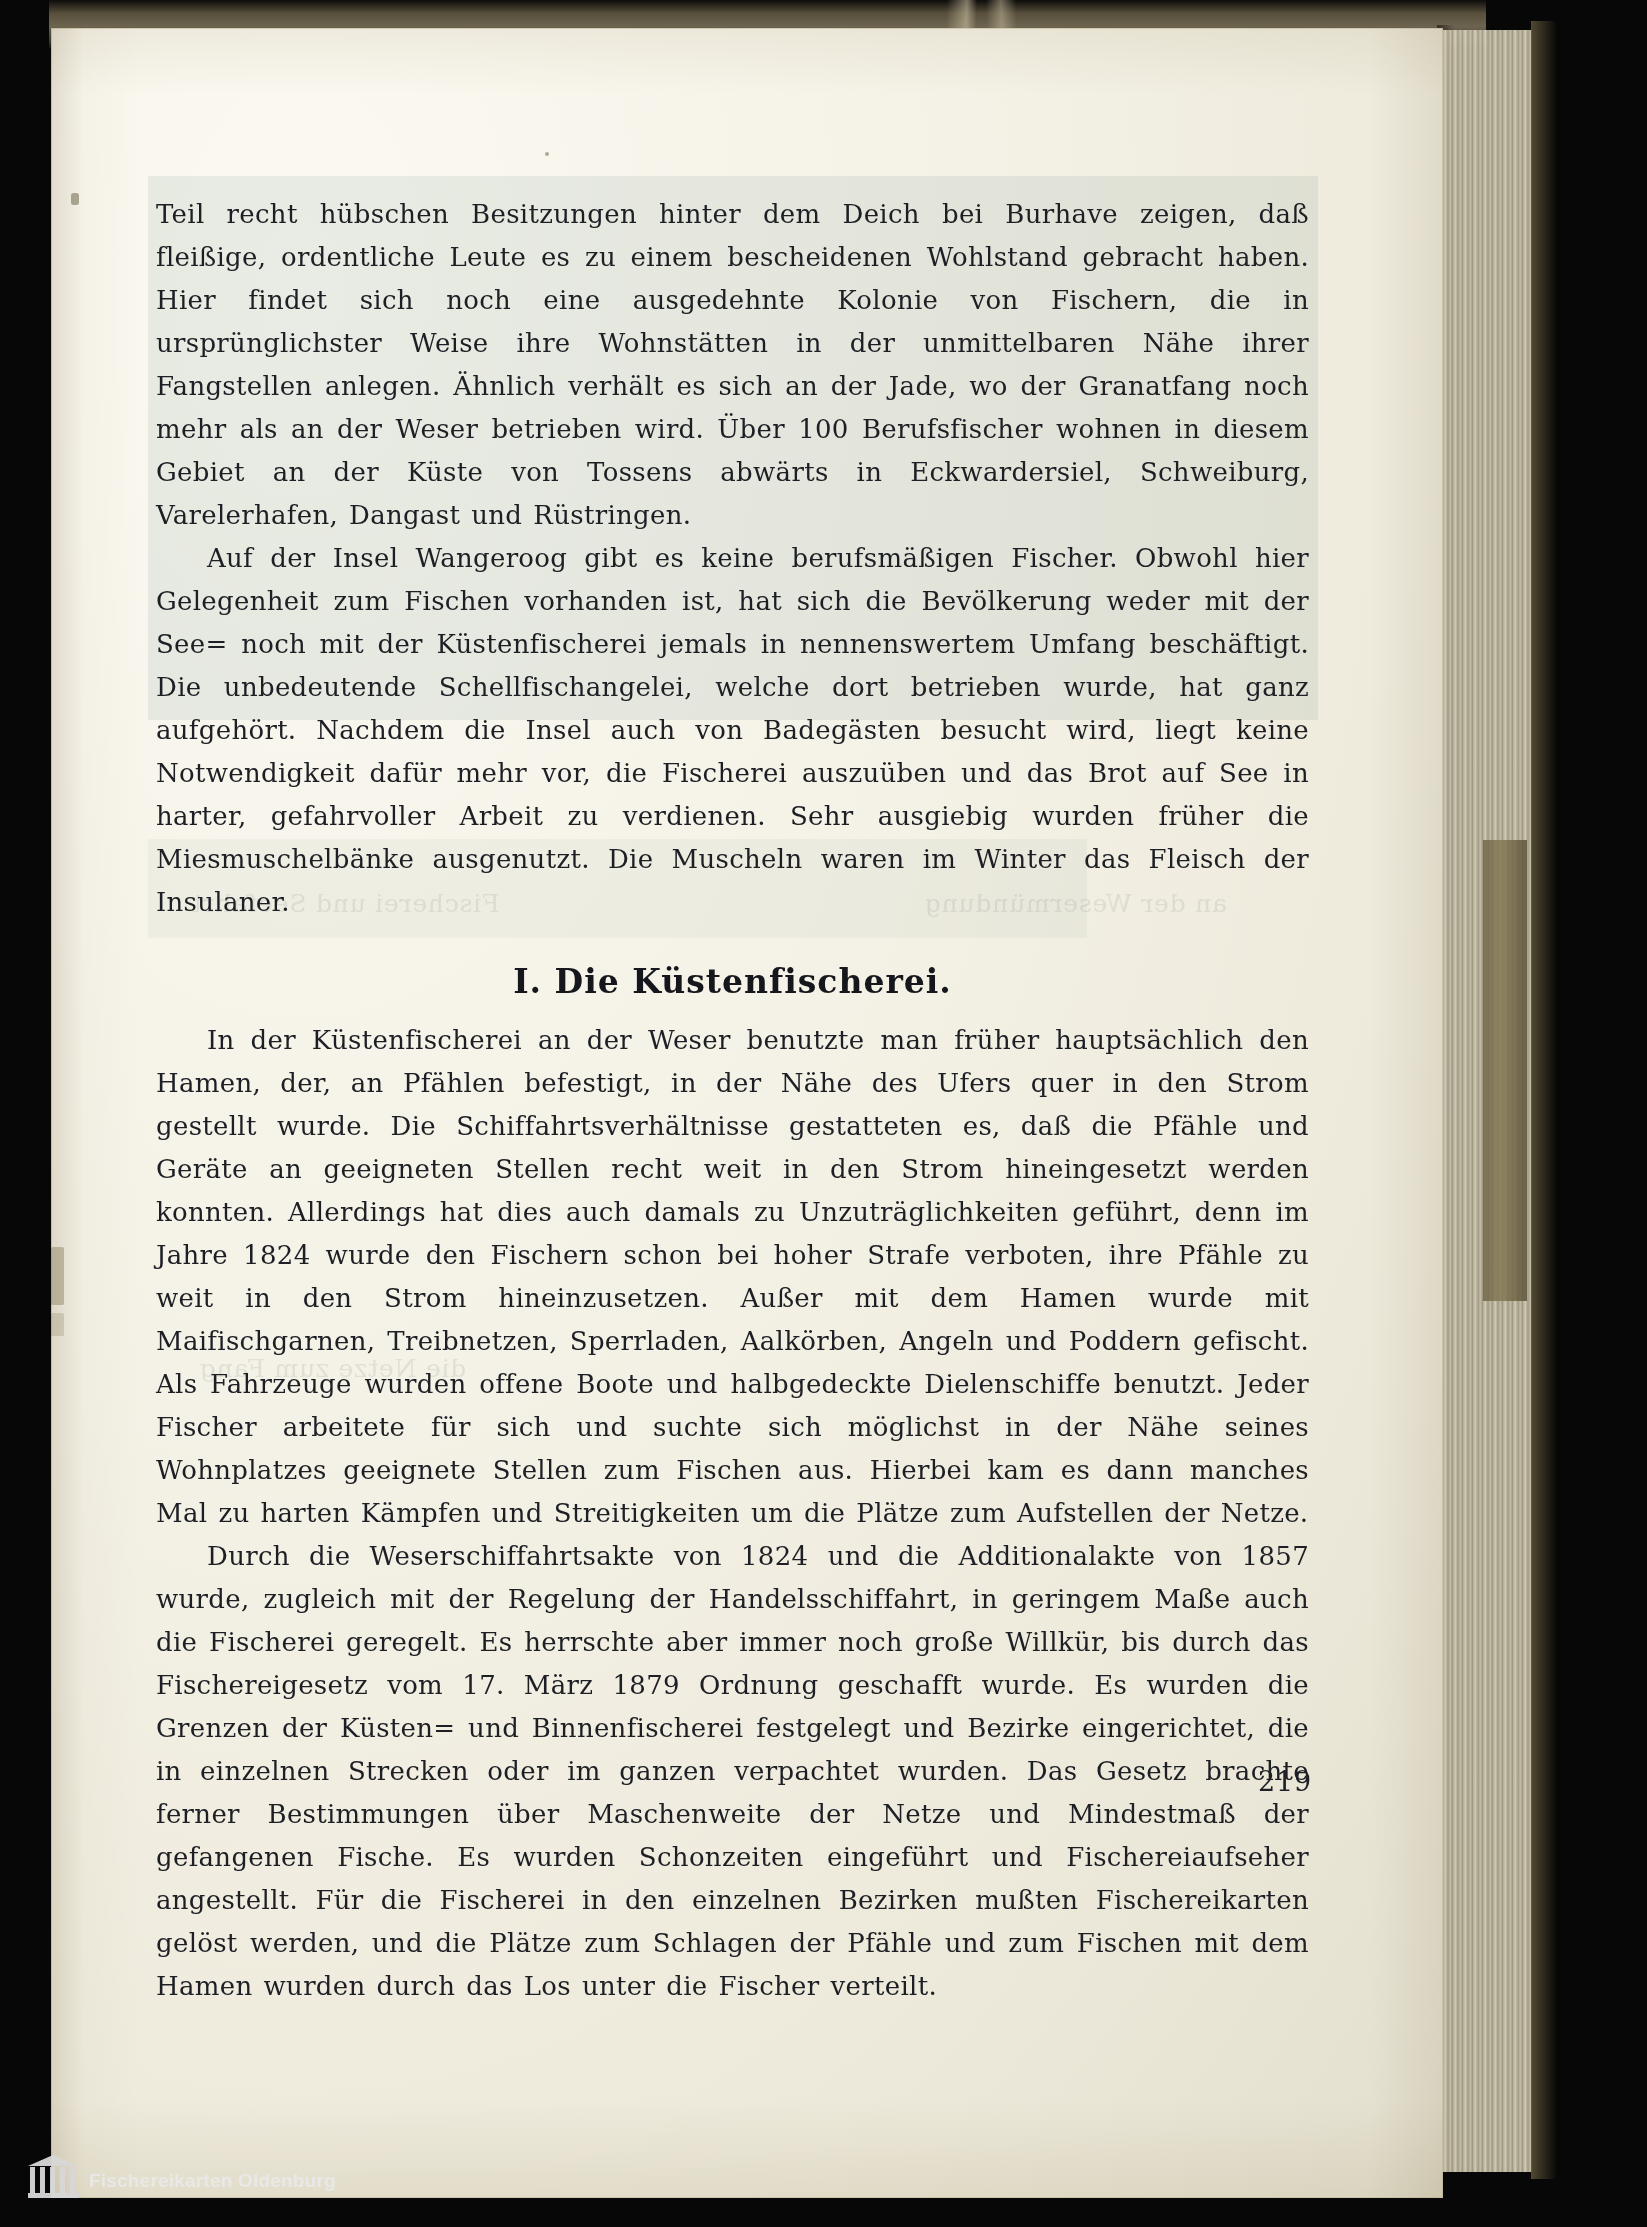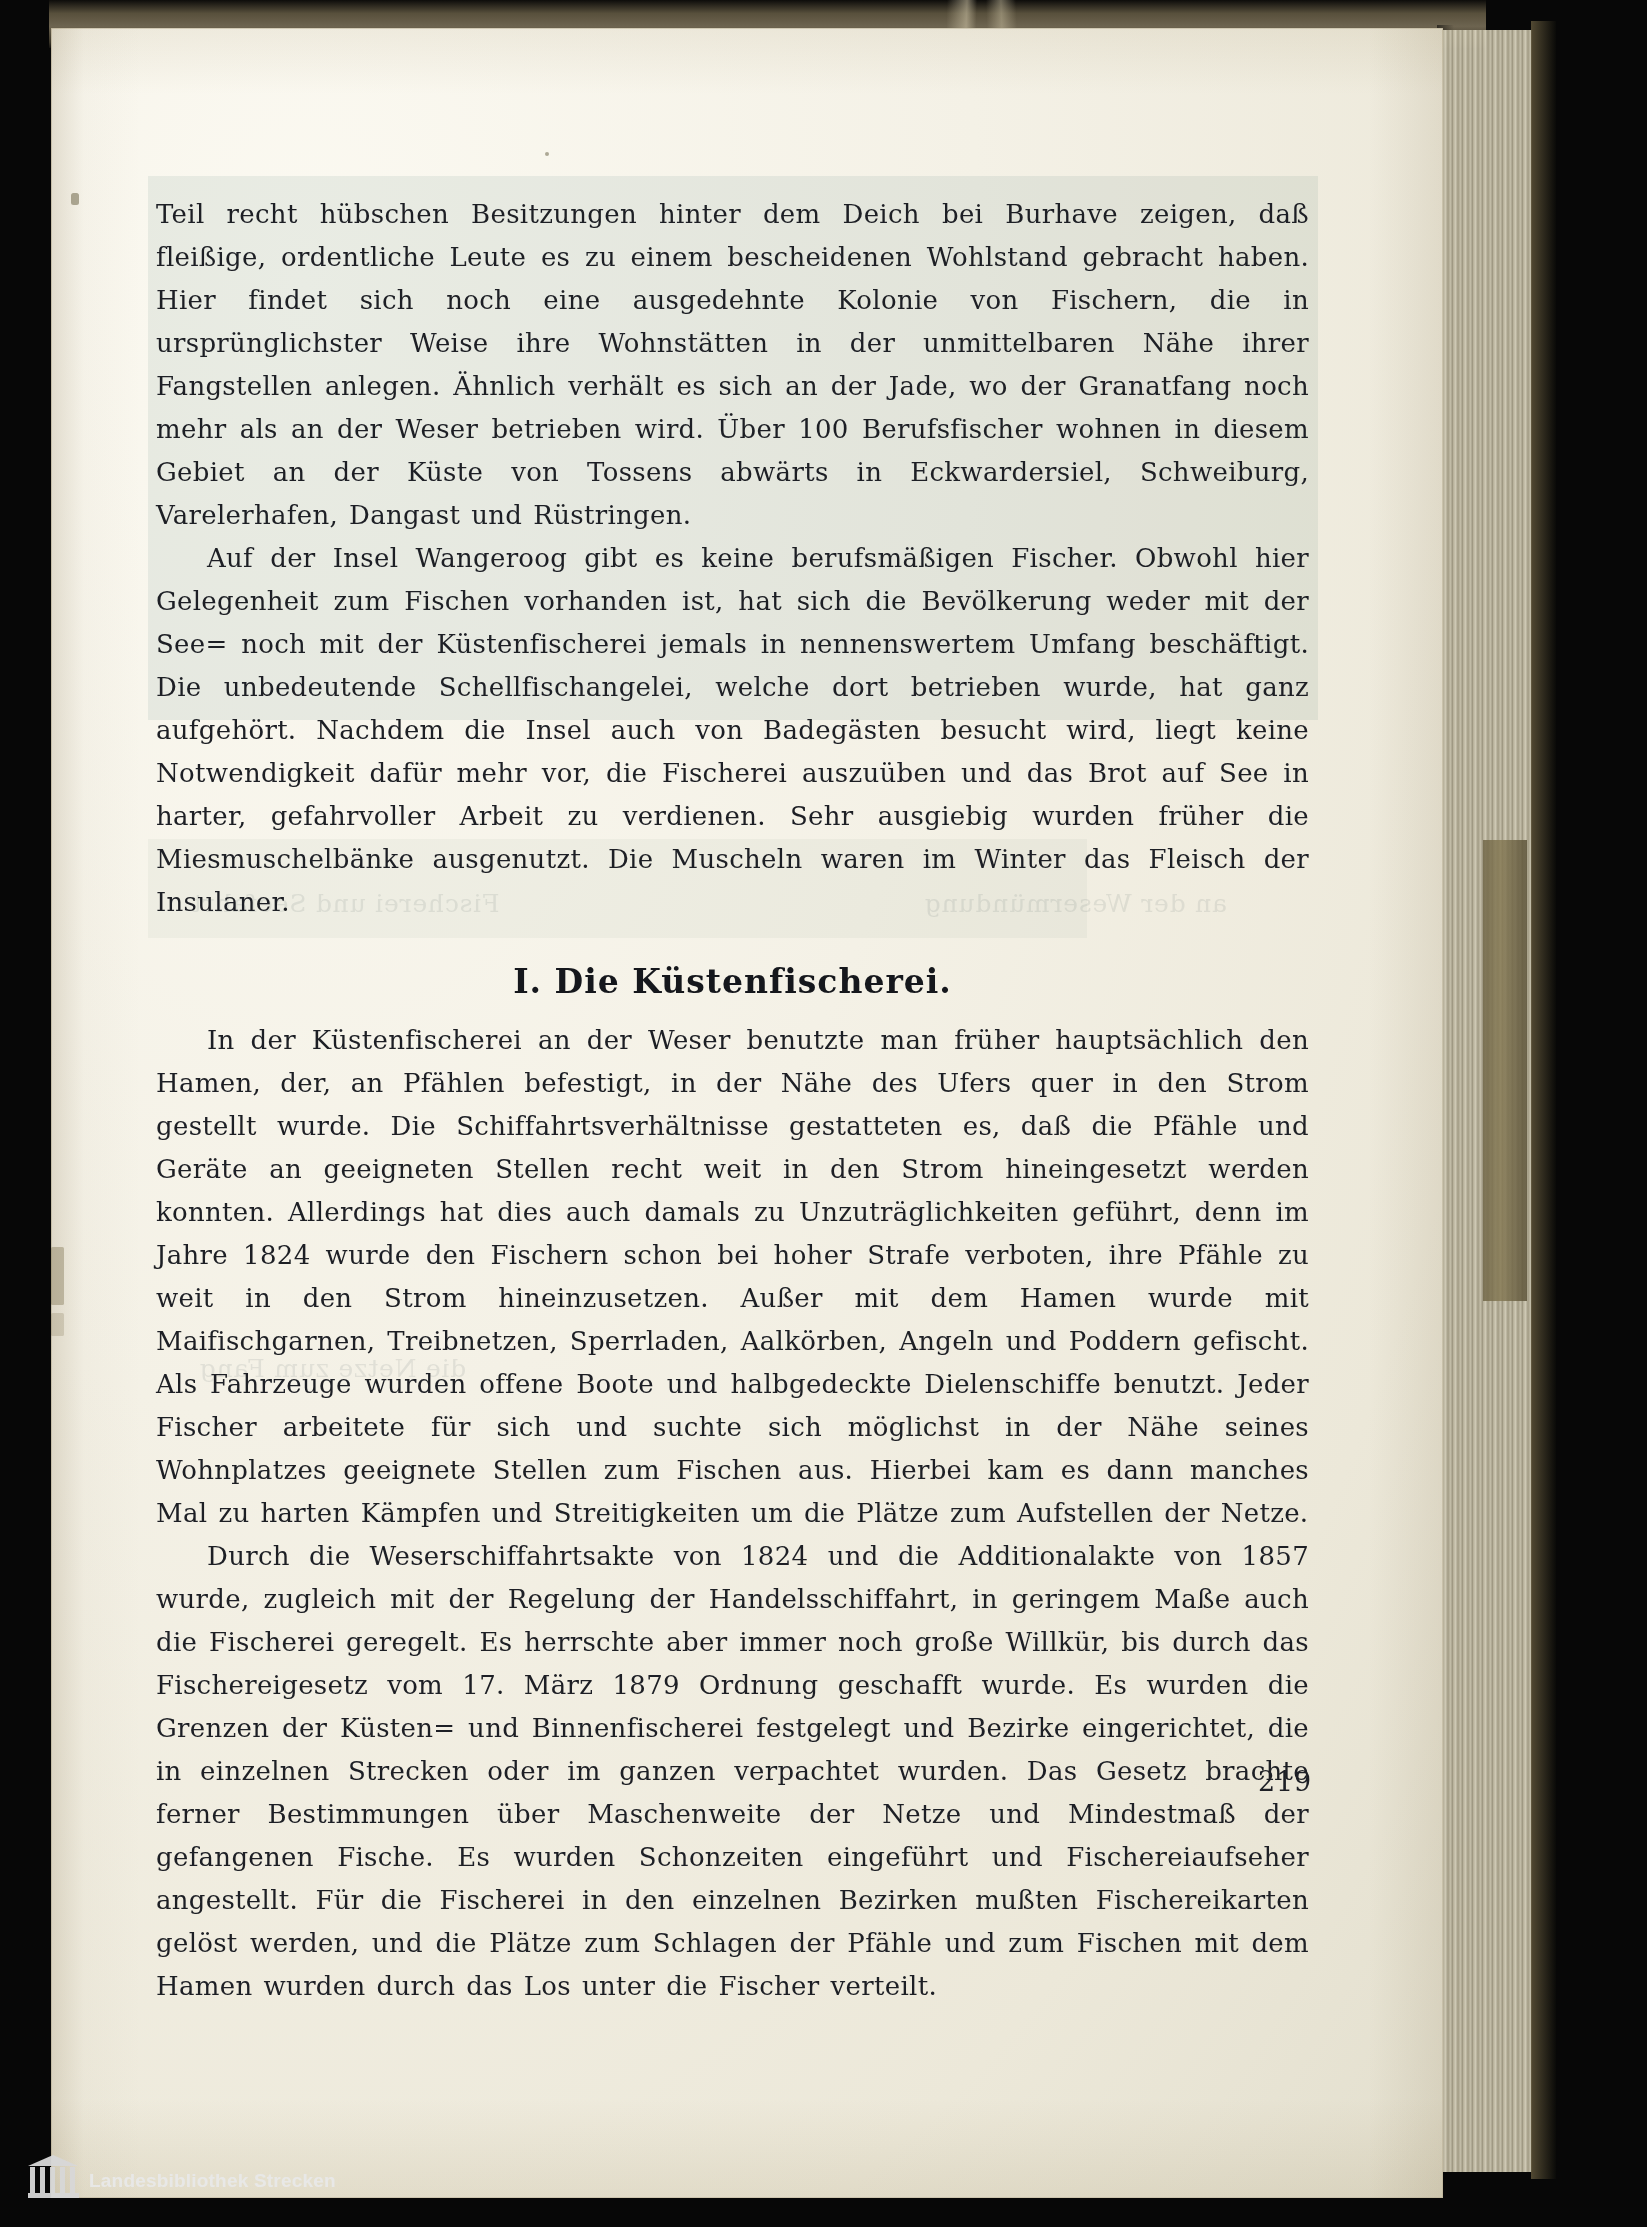--- a/index.html
+++ b/index.html
@@ -306,17 +306,17 @@
     <div class="folio">219</div>
 
   </div>
 
   <div class="watermark">
     <div class="wm-building">
       <div class="roof"></div>
       <div class="cols"></div>
       <div class="base"></div>
     </div>
-    <div class="wm-label">Landesbibliothek Strecken</div>
+    <div class="wm-label">Fischereikarten Oldenburg</div>
   </div>
 
 </div>
 
 
 </body></html>

